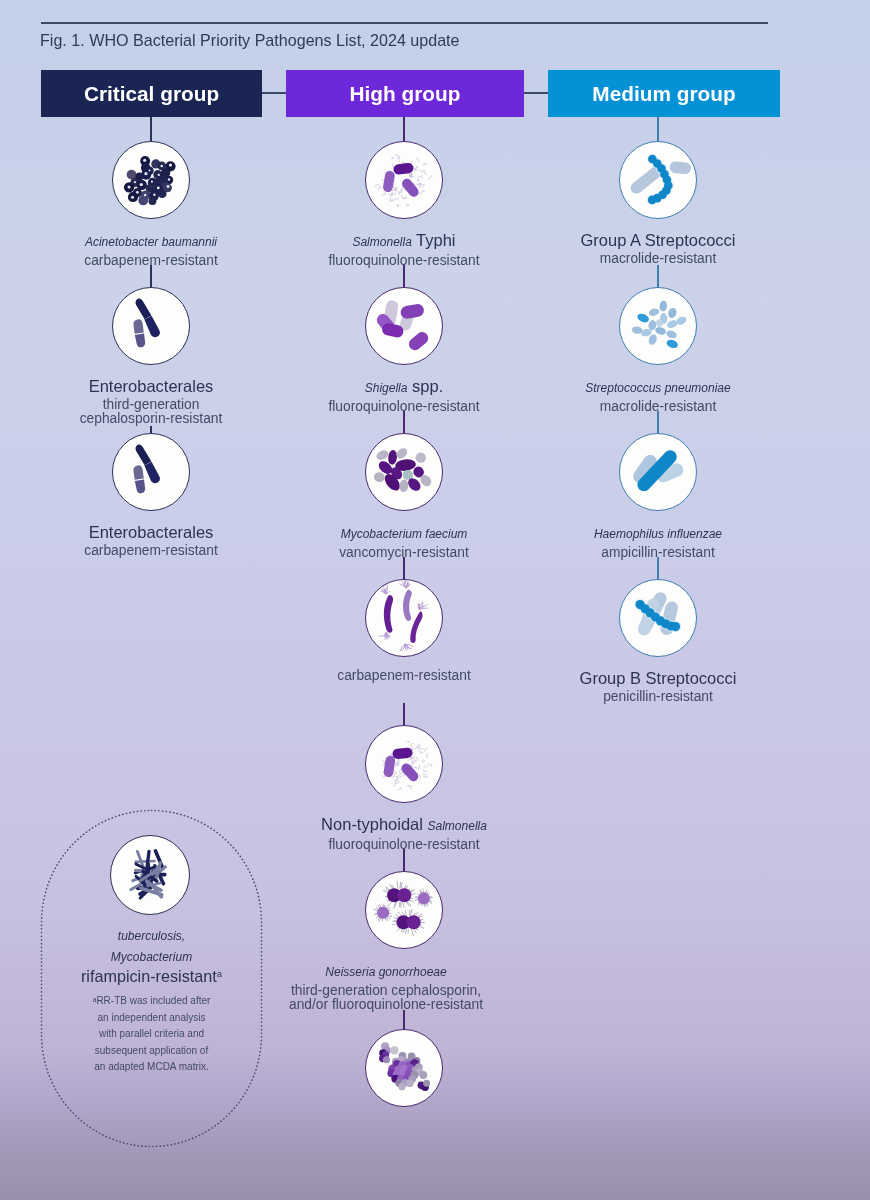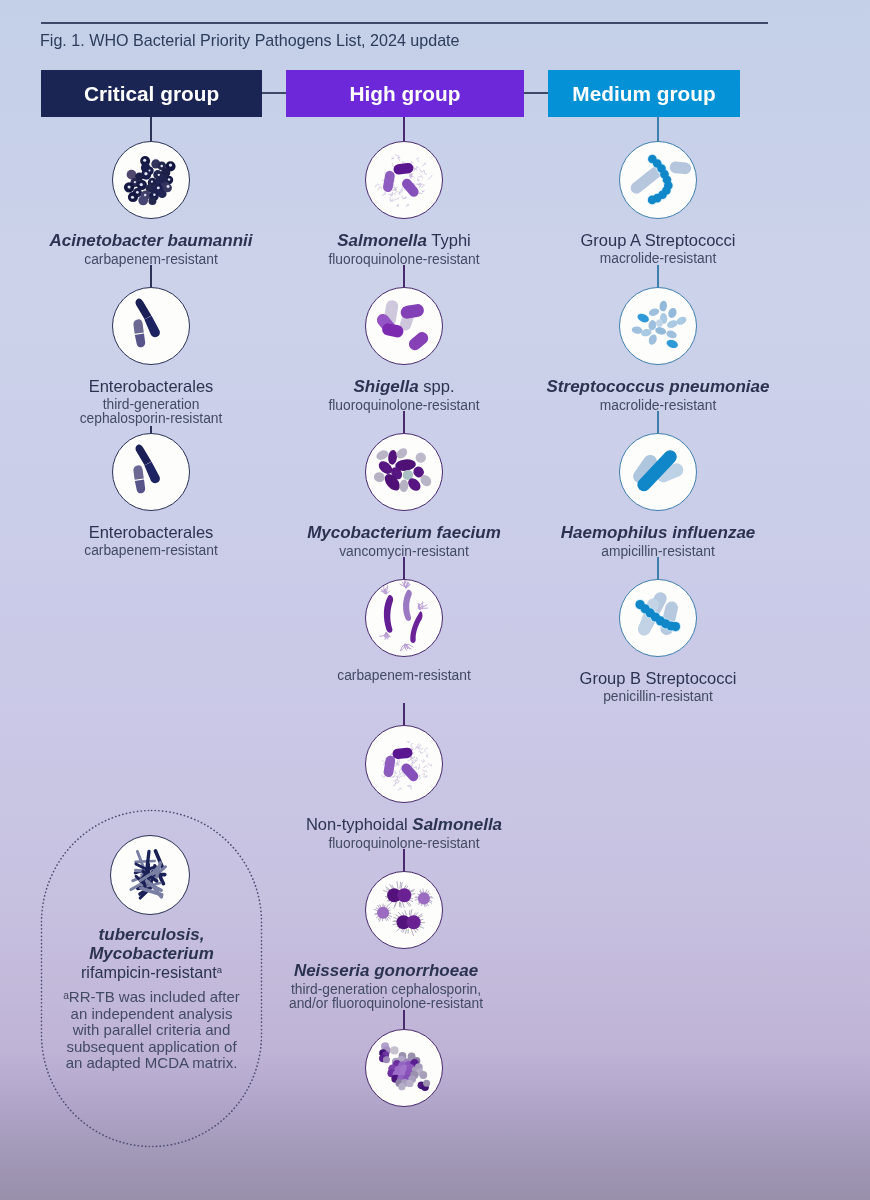--- a/index.html
+++ b/index.html
@@ -6,38 +6,38 @@
   body{width:870px;height:1200px;overflow:hidden;font-family:"Liberation Sans",sans-serif;
     background:linear-gradient(180deg,#c3d0e8 0px,#c8d1e9 160px,#ccd2ea 300px,#cbcfe9 450px,
       #cacbe8 600px,#c9c7e5 750px,#c7c1e0 900px,#c2b8d9 1000px,#bfb3d6 1050px,#b2a6cb 1100px,#a399b8 1150px,#9990ac 1200px)}
   .fig{position:absolute;left:0;top:0;width:870px;height:1200px}
   .rule{position:absolute;left:41px;top:22px;width:727px;height:2px;background:#3c4a68}
   .caption{position:absolute;left:40px;top:31px;font-size:16.1px;color:#2c3c5a;white-space:nowrap}
   .gbox{position:absolute;top:70px;height:47px;display:flex;align-items:center;justify-content:center;
     color:#fff;font-weight:700;font-size:20.8px}
   .gbox.g0{left:41px;width:221px;background:#1b2554}
   .gbox.g1{left:286px;width:238px;background:#6d28d9}
-  .gbox.g2{left:548px;width:192px;background:#0491d5}
+  .gbox.g2{left:548px;width:232px;background:#0491d5}
   .hconn{position:absolute;top:92px;height:2px;background:#3c4a68}
   .hconn.c0{left:262px;width:24px}
   .hconn.c1{left:524px;width:24px}
   .vconn{position:absolute;width:2px}
   .circ{position:absolute;width:78px;height:78px;border-radius:50%;background:#fdfdfb;
     box-sizing:border-box;border:1.4px solid #2b3356;overflow:hidden}
   .circ svg{display:block;width:100%;height:100%}
   .tbcirc{border-color:#2b3356}
   .lbl{position:absolute;text-align:center}
   .lbl .n{font-size:16.5px;color:#2c3351;line-height:18px;white-space:nowrap}
-  .lbl .it{font-style:italic;font-weight:700;font-size:17px}
+  .lbl .it{font-style:italic;font-weight:400;font-size:12px}
   .lbl .nm{font-weight:400}
   .lbl .r{font-size:13.8px;color:#434a64;line-height:14px;white-space:nowrap}
   .lbl .n{margin-bottom:3px}
   .lbl.ins .n{margin-bottom:0}
   .lbl.ins .n{font-size:16.2px;line-height:19px}
-  .lbl.ins .note{font-size:15px;color:#434a64;line-height:16.6px}
+  .lbl.ins .note{font-size:10px;color:#434a64;line-height:16.6px}
   .lbl.ins .noteblock{margin-top:7px}
   .lbl.ins sup{font-size:9.5px;line-height:0;position:relative;top:-5px;vertical-align:baseline}
   .tbell{position:absolute;left:40px;top:809px}
 </style>
 </head>
 <body>
 
 <div class="fig">
   <div class="rule"></div>
   <div class="caption">Fig. 1. WHO Bacterial Priority Pathogens List, 2024 update</div>

